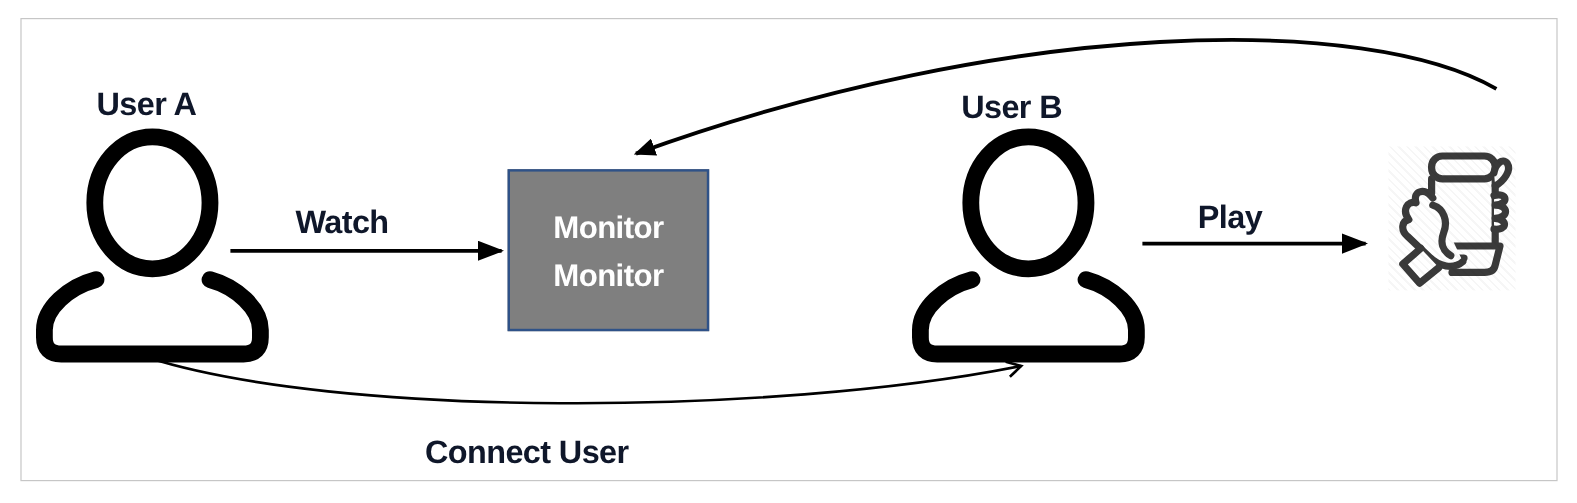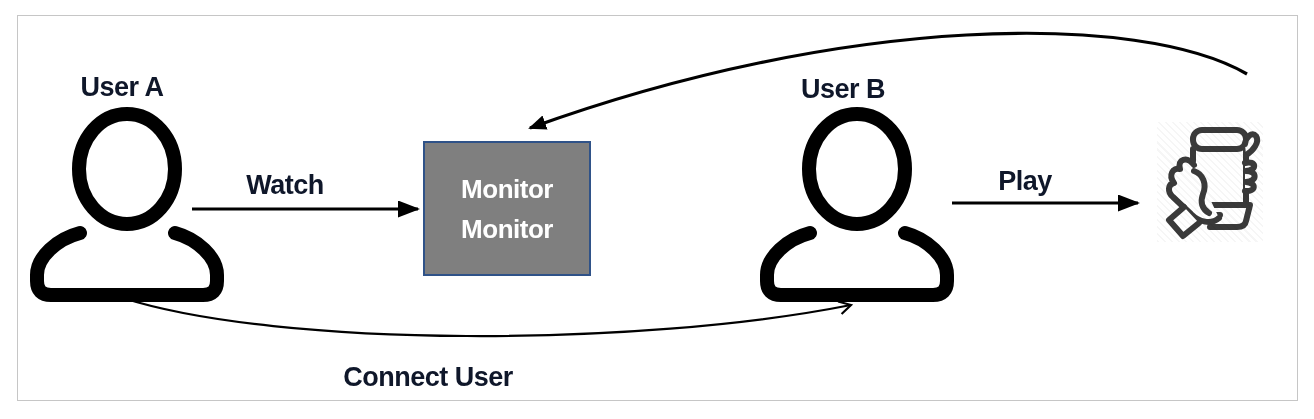--- a/index.html
+++ b/index.html
@@ -40,21 +40,21 @@
     letter-spacing: -0.5px;
     color: #0f172a;
     text-align: center;
     white-space: nowrap;
   }
   .label-user-a      { left: 42px;   top: 72px;  width: 160px; }
   .label-user-b      { left: 763px;  top: 74px;  width: 160px; }
   .label-an-app      { left: 1163px; top: 87px;  width: 150px; }
   .label-watch       { left: 205px;  top: 170px; width: 160px; }
   .label-play        { left: 945px;  top: 166px; width: 160px; }
-  .label-connect     { left: 268px;  top: 362px; width: 320px; }
+  .label-connect     { left: 279px;  top: 362px; width: 320px; }
   .monitor-box {
     position: absolute;
     left: 423px;
     top: 141px;
     width: 168px;
     height: 135px;
     box-sizing: border-box;
     background: #7f7f7f;
     border: 2.5px solid #2f5288;
     display: flex;

